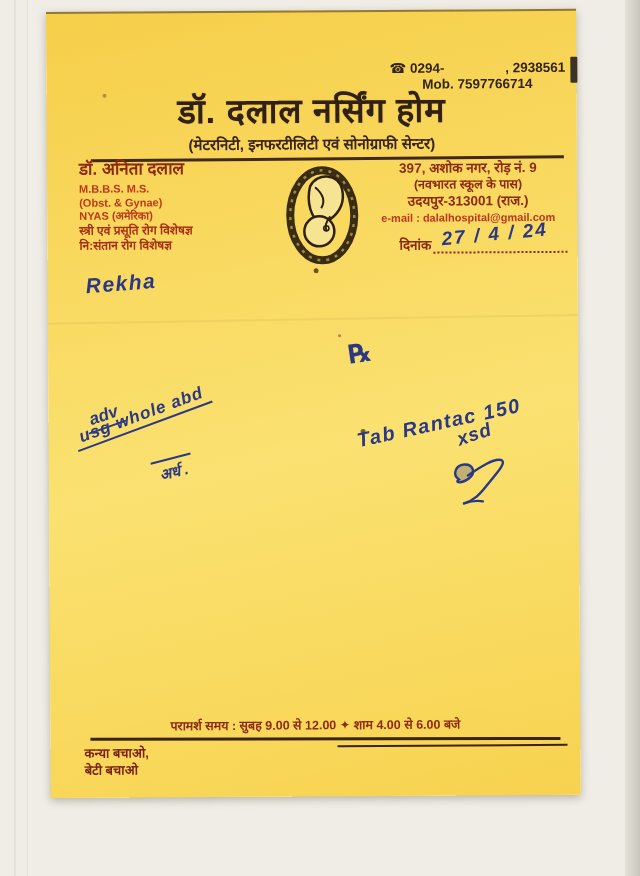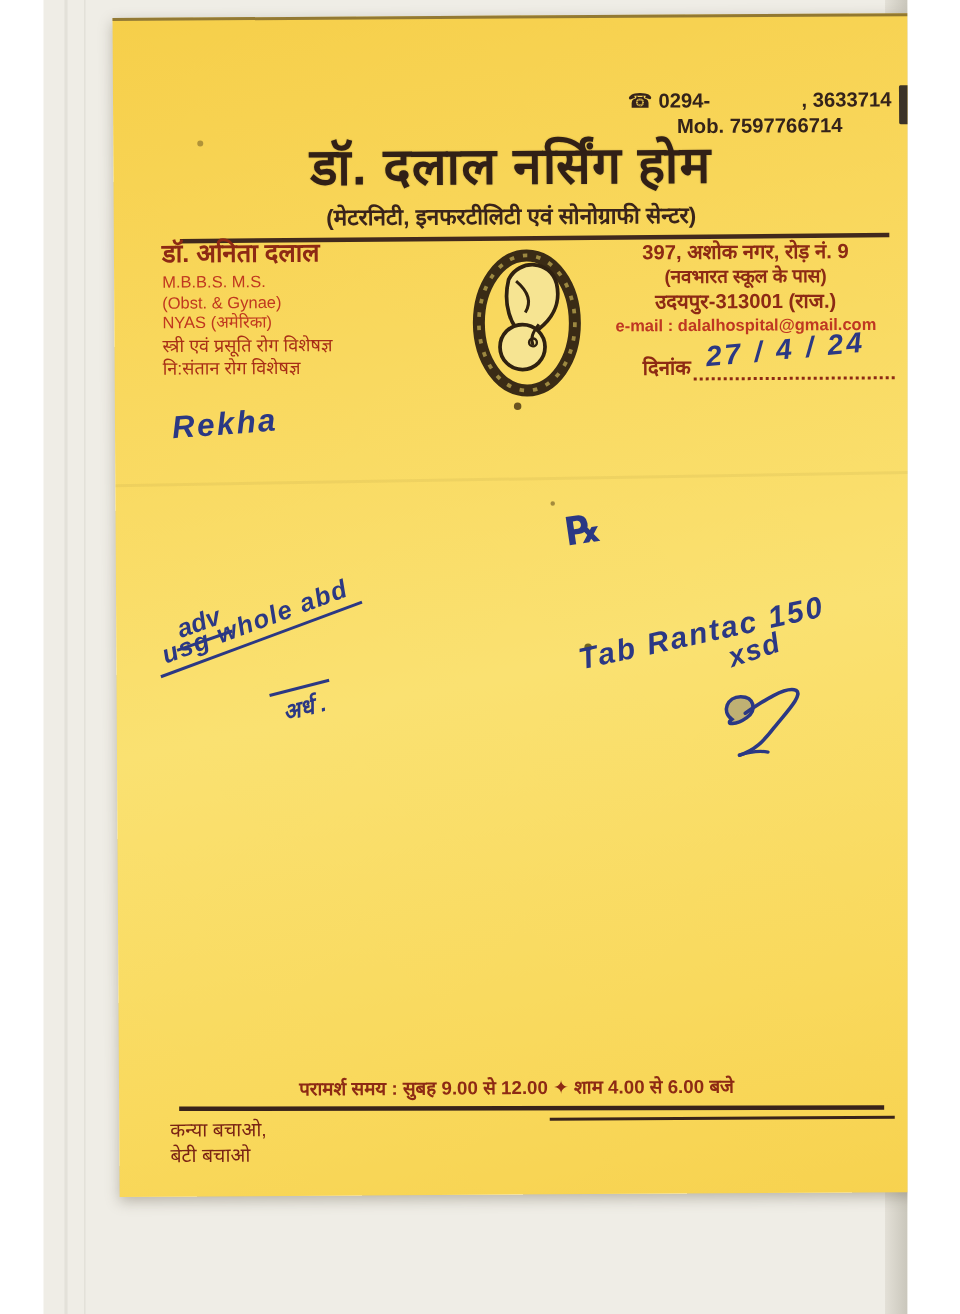--- a/index.html
+++ b/index.html
@@ -1,17 +1,17 @@
 <!DOCTYPE html>
 <html><head>
 <meta charset="utf-8">
 <style>
   html,body{margin:0;padding:0;}
   body{font-family:"Liberation Sans","DejaVu Sans",sans-serif;}
-  .scan{position:relative;width:576px;height:876px;background:#efede6;overflow:hidden;margin-left:29px;}
+  .scan{position:relative;width:640px;height:876px;background:#efede6;overflow:hidden;}
   .scanner-edge{position:absolute;right:0;top:0;width:15px;height:100%;
     background:linear-gradient(to right,#e3e0d7,#c9c6bb);}
   .crease-v{position:absolute;top:0;height:100%;width:2px;background:rgba(90,85,70,0.08);}
   .crease-v.c1{left:14px;} .crease-v.c2{left:27px;width:1px;}
   .paper{position:absolute;left:46px;top:12px;width:530px;height:784px;
     background:linear-gradient(168deg,#f6cf4a 0%,#f9d85e 28%,#fae171 55%,#f9d95d 82%,#f7d24f 100%);
     transform:rotate(-0.35deg);transform-origin:top left;
     box-shadow:0 3px 9px rgba(96,90,72,0.38);border-top:2px solid rgba(64,46,24,0.55);}
   .paper-crease{position:absolute;left:0;top:306px;width:100%;height:2px;
     background:rgba(120,100,40,0.08);transform:rotate(-0.6deg);}
@@ -27,21 +27,21 @@
   .mobile-row{text-align:center;margin-top:1px;}
 
   .clinic-title{position:absolute;top:74px;left:0;width:100%;text-align:center;
     font-size:34px;font-weight:bold;color:#312016;letter-spacing:1px;text-shadow:0 0 1px rgba(49,32,22,.4);}
   .clinic-subtitle{position:absolute;top:121px;left:0;width:100%;text-align:center;
     font-size:15px;font-weight:bold;color:#3a241b;}
   .divider-top{position:absolute;top:145px;left:44px;right:13px;height:3px;background:#41291d;transform:rotate(-0.15deg);}
 
   .doctor-block{position:absolute;left:32px;top:143px;}
   .doctor-name{font-size:17px;font-weight:bold;color:#8d2a14;margin-bottom:3px;}
-  .doctor-deg{font-size:11px;font-weight:normal;color:#c0371f;line-height:13.5px;}
+  .doctor-deg{font-size:11px;font-weight:bold;color:#c0371f;line-height:13.5px;}
   .doctor-deg.hindi{font-size:12px;color:#a82e16;line-height:15px;}
 
   .logo{position:absolute;left:234px;top:152px;width:82px;height:102px;}
 
   .address-block{position:absolute;top:148px;right:9px;width:200px;text-align:center;color:#8d2a14;font-weight:bold;}
   .addr1{font-size:13.5px;line-height:17px;}
   .addr2{font-size:12.5px;line-height:16px;}
   .addr3{font-size:13.5px;line-height:18px;}
   .addr-email{font-size:11px;color:#bf3722;line-height:15px;}
 
@@ -61,21 +61,21 @@
   .advice-1{position:absolute;left:36px;top:392px;font-size:17px;transform:rotate(-19deg);
     border-bottom:2px solid #2b3884;padding:0 5px 1px;}
   .advice-2{position:absolute;left:26px;top:416px;font-size:17px;letter-spacing:1px;transform:rotate(-20deg);
     transform-origin:left center;border-bottom:2px solid #2b3884;padding:0 6px 1px;}
   .advice-3{position:absolute;left:104px;top:444px;font-size:15px;transform:rotate(-14deg);
     border-top:2px solid #2b3884;padding:2px 6px 0;}
 
   .footer-timing{position:absolute;top:704px;left:0;width:100%;text-align:center;
     font-size:12.5px;font-weight:bold;color:#8d2a14;}
   .divider-bottom{position:absolute;top:725px;left:40px;right:20px;height:2.5px;background:#39231a;transform:rotate(0.25deg);}
-  .footer-left{position:absolute;left:34px;top:732px;font-size:13px;font-weight:normal;color:#7a2314;line-height:16.5px;}
+  .footer-left{position:absolute;left:34px;top:732px;font-size:13px;font-weight:bold;color:#7a2314;line-height:16.5px;}
   .footer-right{position:absolute;right:13px;top:733px;width:230px;text-align:center;
     font-size:12px;font-weight:bold;color:#6e2012;line-height:15.5px;
     border-top:2px solid #39231a;padding-top:3px;}
 </style>
 </head>
 <body>
 
 <div class="scan">
   <div class="crease-v c1"></div>
   <div class="crease-v c2"></div>
@@ -85,21 +85,21 @@
     <div class="paper-crease"></div>
     <div class="edge-notch"></div>
     <div class="speck sp1"></div>
     <div class="speck sp2"></div>
     <div class="speck sp3"></div>
     <div class="speck sp4"></div>
 
     <div class="phone-block">
       <div class="phone-row">
         <span><span>☎</span> <span>0294-</span></span>
-        <span>, 3633714</span>
+        <span>, 2938561</span>
       </div>
       <div class="mobile-row">Mob. 7597766714</div>
     </div>
 
     <div class="clinic-title">डॉ. दलाल नर्सिंग होम</div>
     <div class="clinic-subtitle">(मेटरनिटी, इनफरटीलिटी एवं सोनोग्राफी सेन्टर)</div>
     <div class="divider-top"></div>
 
     <div class="doctor-block">
       <div class="doctor-name">डॉ. अनिता दलाल</div>

